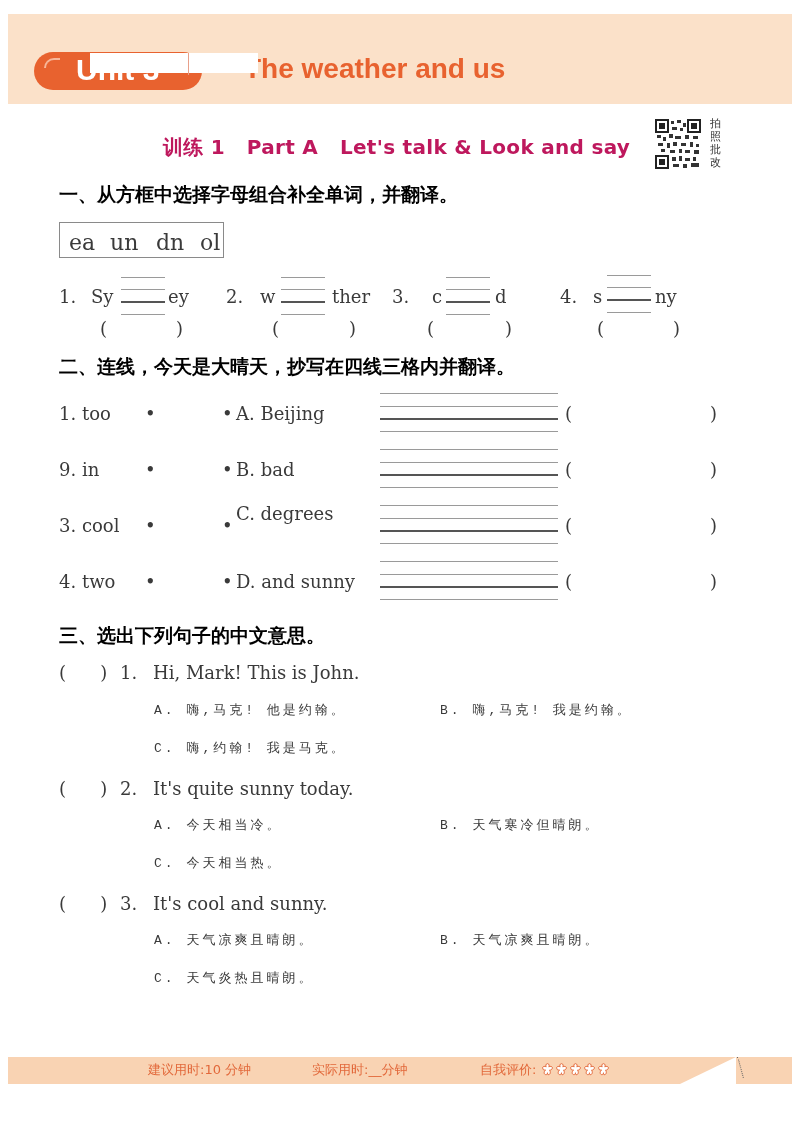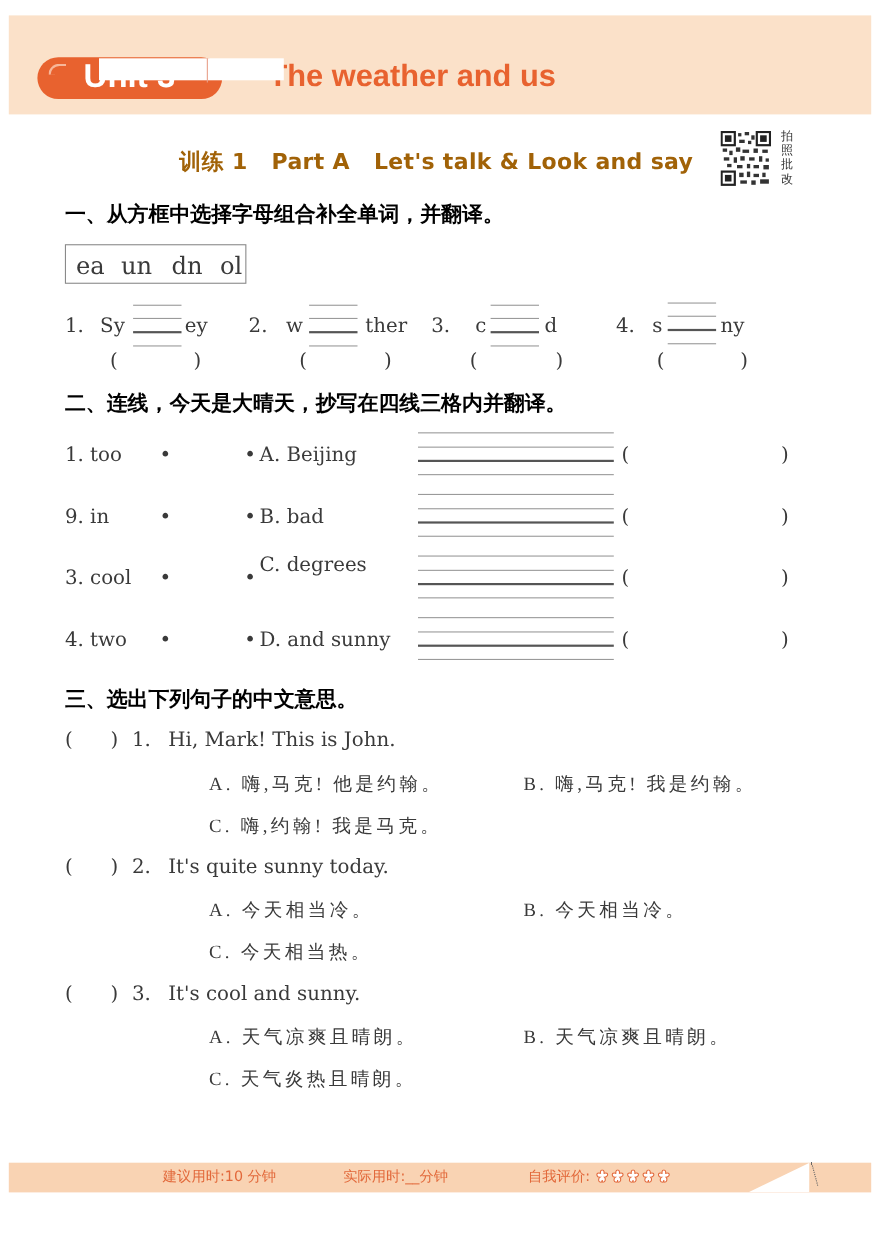--- a/index.html
+++ b/index.html
@@ -8,31 +8,31 @@
   .abs { position:absolute; }
   
   .header-band { left:8px; top:14px; width:784px; height:90px; background:#fbe1c9; }
   .unit-pill { left:34px; top:52px; width:168px; height:38px; border-radius:19px; background:#e8622f; }
   .unit-pill .shine { position:absolute; left:10px; top:6px; width:14px; height:8px; border-top:2px solid #f7b79a; border-left:2px solid #f7b79a; border-radius:10px 0 0 0; }
   .unit-label { left:76px; top:53px; font-family:"Liberation Sans", sans-serif; font-weight:bold; font-size:30px; color:#ffffff; }
   .redact { left:90px; top:53px; width:168px; height:20px; background:#ffffff; }
   .redact-divider { left:188px; top:53px; width:1px; height:22px; background:#e8a08a; }
   .unit-title { left:244px; top:53px; font-family:"Liberation Sans", sans-serif; font-weight:bold; font-size:28px; color:#e8622f; }
   
-  .lesson-title { left:163px; top:134px; font-family:"DejaVu Sans", sans-serif; font-weight:bold; font-size:20px; color:#a16207; letter-spacing:0.3px; white-space:pre; }
+  .lesson-title { left:163px; top:134px; font-family:"DejaVu Sans", sans-serif; font-weight:bold; font-size:20px; color:#be185d; letter-spacing:0.3px; white-space:pre; }
   .qr { left:655px; top:119px; width:46px; height:50px; }
   .qr-label { left:710px; top:117px; width:16px; font-family:"DejaVu Sans", sans-serif; font-size:11px; line-height:13px; color:#333; }
   
   .sec-head { font-family:"DejaVu Sans", sans-serif; font-weight:bold; font-size:19px; color:#000000; white-space:nowrap; }
   .body-text { font-size:18px; color:#3a3a3a; white-space:nowrap; }
   .letter-box { left:59px; top:222px; width:165px; height:36px; border:1.5px solid #8a8a8a; box-sizing:border-box; }
   .letter-box span { position:absolute; top:7px; font-size:22px; }
   .hline { position:absolute; height:1px; background:#9a9a9a; }
   .hline.dark { height:2px; background:#555; }
-  .cn { font-family:Liberation Serif, serif; font-size:17px; letter-spacing:3px;margin-left:36px; }
+  .cn { font-family:Liberation Mono, monospace; font-size:13px; letter-spacing:3px; }
   
   .footer-band { left:8px; top:1057px; width:784px; height:27px; background:#f9d3b3; }
   .footer-text { top:1061px; font-family:"DejaVu Sans", sans-serif; font-size:13px; color:#e2683a; white-space:nowrap; }
   .star { display:inline-block; width:13px; height:13px; margin-right:1px; vertical-align:-2px; }
 </style>
 </head>
 <body>
 
 <div class="abs header-band"></div>
 <div class="abs unit-pill">
@@ -215,21 +215,21 @@
 <div class="abs body-text" style="left:120px;top:662px;">1.</div>
 <div class="abs body-text" style="left:153px;top:662px;">Hi, Mark! This is John.</div>
 <div class="abs body-text cn" style="left:154px;top:701px;">A. 嗨,马克! 他是约翰。</div>
 <div class="abs body-text cn" style="left:440px;top:701px;">B. 嗨,马克! 我是约翰。</div>
 <div class="abs body-text cn" style="left:154px;top:739px;">C. 嗨,约翰! 我是马克。</div>
 
 <div class="abs body-text" style="left:59px;top:778px;white-space:pre;">(      )</div>
 <div class="abs body-text" style="left:120px;top:778px;">2.</div>
 <div class="abs body-text" style="left:153px;top:778px;">It's quite sunny today.</div>
 <div class="abs body-text cn" style="left:154px;top:816px;">A. 今天相当冷。</div>
-<div class="abs body-text cn" style="left:440px;top:816px;">B. 今天相当冷。</div>
+<div class="abs body-text cn" style="left:440px;top:816px;">B. 天气寒冷但晴朗。</div>
 <div class="abs body-text cn" style="left:154px;top:854px;">C. 今天相当热。</div>
 
 <div class="abs body-text" style="left:59px;top:893px;white-space:pre;">(      )</div>
 <div class="abs body-text" style="left:120px;top:893px;">3.</div>
 <div class="abs body-text" style="left:153px;top:893px;">It's cool and sunny.</div>
 <div class="abs body-text cn" style="left:154px;top:931px;">A. 天气凉爽且晴朗。</div>
 <div class="abs body-text cn" style="left:440px;top:931px;">B. 天气凉爽且晴朗。</div>
 <div class="abs body-text cn" style="left:154px;top:969px;">C. 天气炎热且晴朗。</div>
 
 <div class="abs footer-band"></div>

